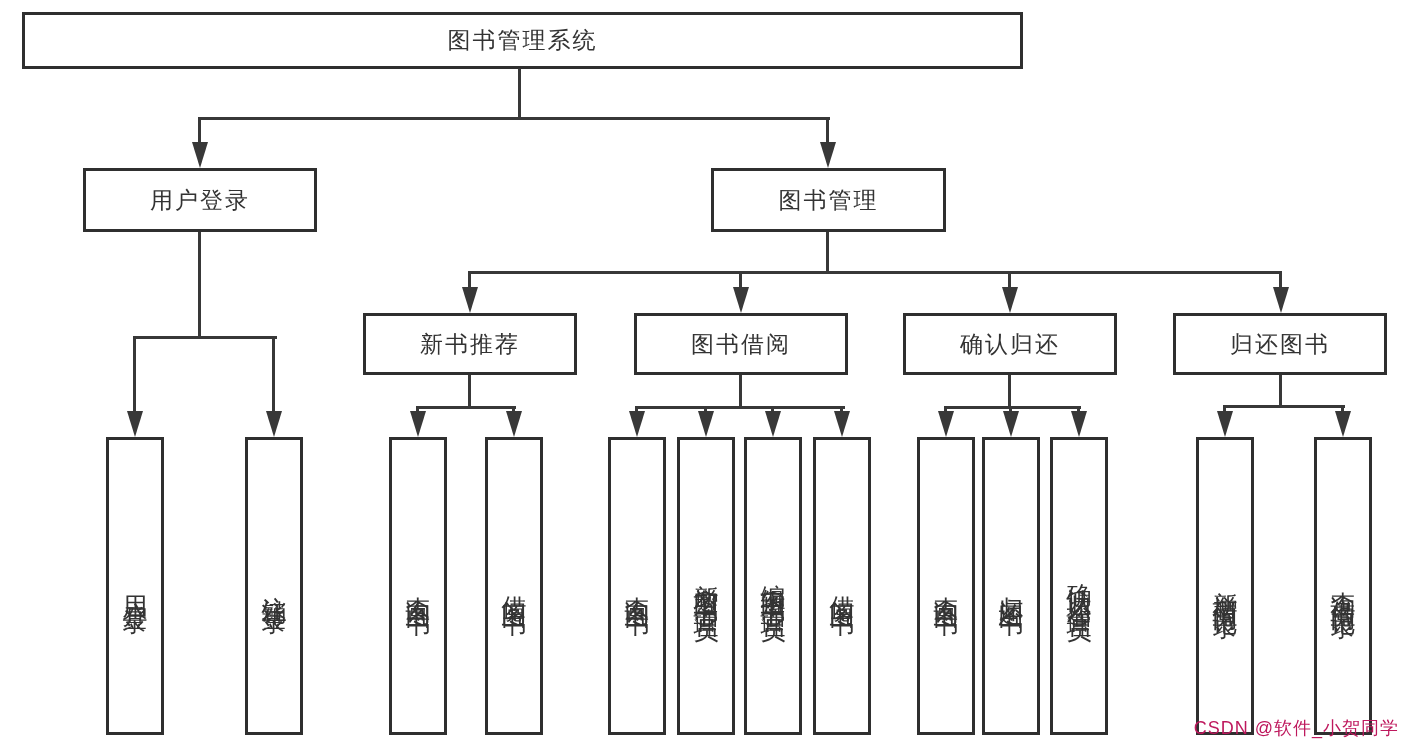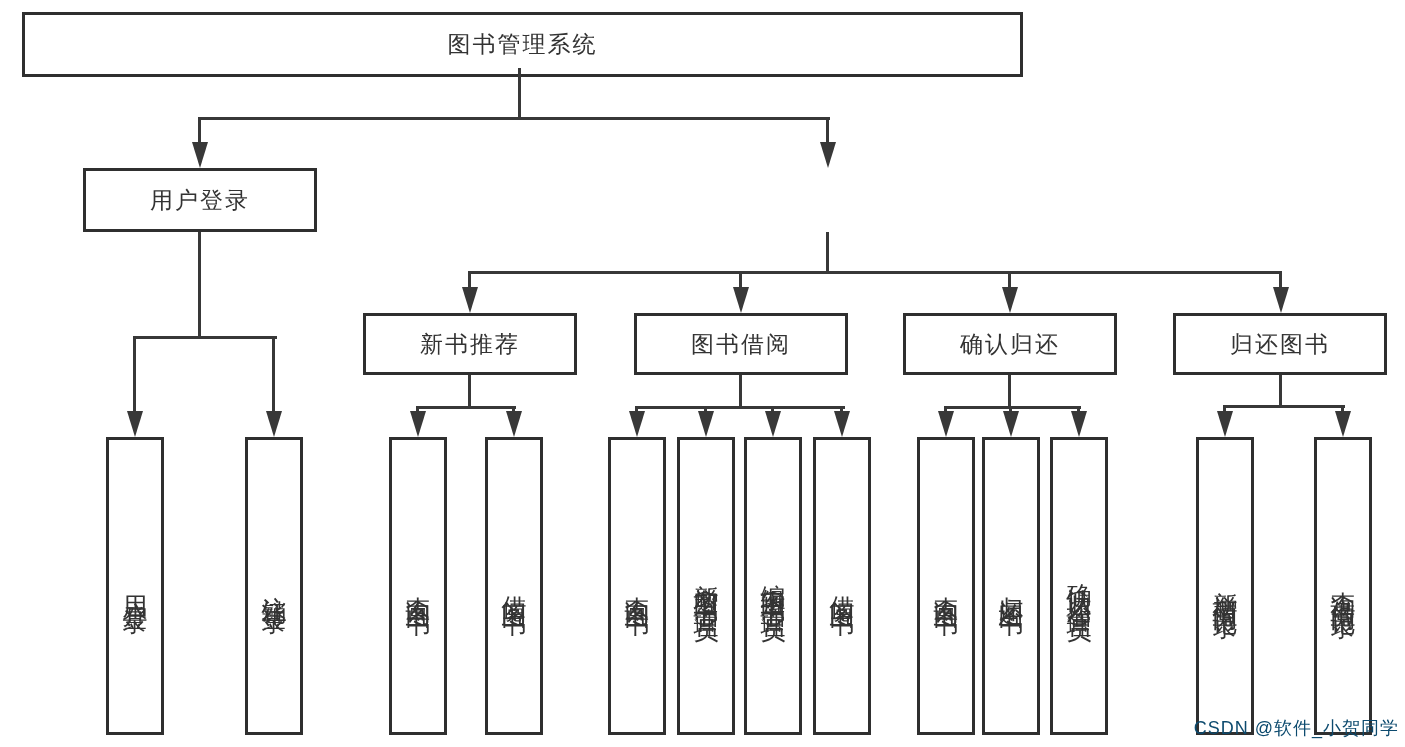--- a/index.html
+++ b/index.html
@@ -23,42 +23,45 @@
     max-height:288px;
   }
   .vline{position:absolute;width:3px;background:#383838;}
   .hline{position:absolute;height:3px;background:#383838;}
   .arrow{
     position:absolute;width:0;height:0;
     border-left:8px solid transparent;border-right:8px solid transparent;
     border-top:26px solid #383838;
   }
   .watermark{
-    position:absolute;right:6px;top:716px;font-size:18px;color:#0c4a6e;
+    position:absolute;right:6px;top:716px;font-size:18px;color:#be185d;
     letter-spacing:1px;
   }
 </style>
 </head>
 <body>
 
 <div id="canvas">
 
-  <div class="hbox" style="left:22px;top:12px;width:1001px;height:65px;">
+  <div class="hbox" style="left:22px;top:12px;width:1001px;height:57px;">
     <span>图书管理系统</span>
   </div>
 
   <div class="vline" style="left:518px;top:68px;height:50px;"></div>
   <div class="hline" style="left:198px;top:117px;width:632px;"></div>
   <div class="vline" style="left:198px;top:117px;height:30px;"></div>
   <div class="arrow" style="left:192px;top:142px;"></div>
   <div class="vline" style="left:826px;top:117px;height:30px;"></div>
   <div class="arrow" style="left:820px;top:142px;"></div>
 
   <div class="hbox" style="left:83px;top:168px;width:234px;height:64px;">
     <span>用户登录</span>
+  </div>
+  <div class="hbox" style="left:711px;top:168px;width:235px;height:64px;">
+    <span>图书管理</span>
   </div>
 
   <div class="vline" style="left:198px;top:232px;height:107px;"></div>
   <div class="hline" style="left:133px;top:336px;width:144px;"></div>
   <div class="vline" style="left:133px;top:336px;height:77px;"></div>
   <div class="arrow" style="left:127px;top:411px;"></div>
   <div class="vline" style="left:272px;top:336px;height:77px;"></div>
   <div class="arrow" style="left:266px;top:411px;"></div>
 
   <div class="vline" style="left:826px;top:232px;height:42px;"></div>

